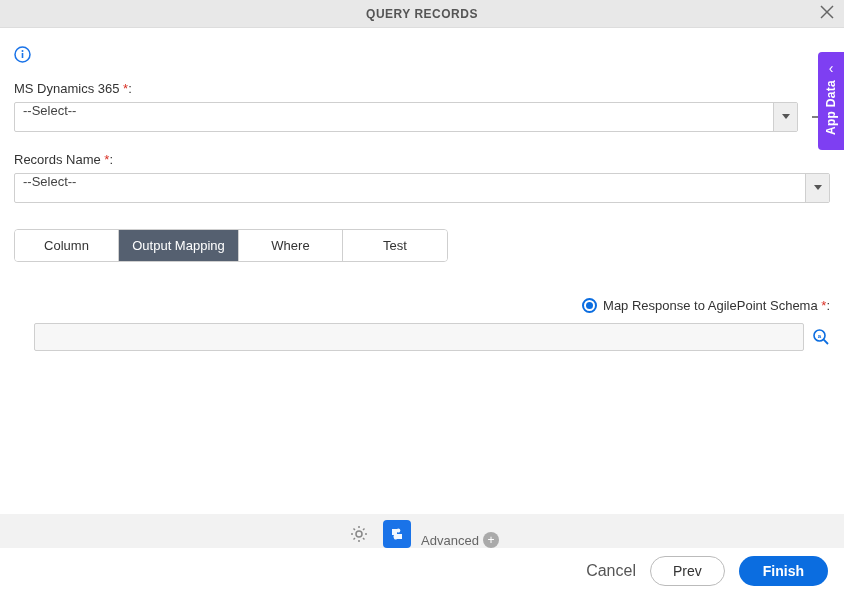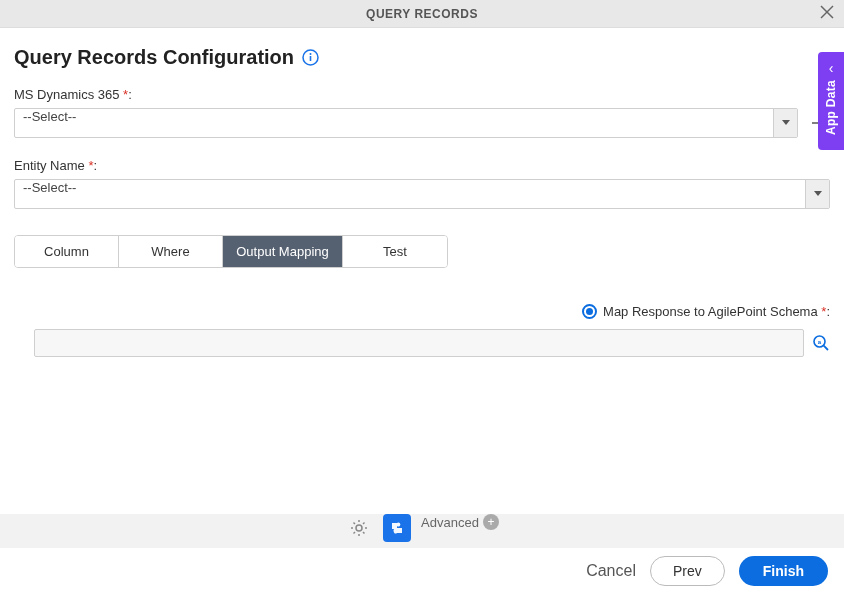--- a/index.html
+++ b/index.html
@@ -140,21 +140,21 @@
     cursor: pointer;
     display:flex; align-items:center; justify-content:center;
   }
 
   .bottom-bar {
     position: absolute;
     left: 0; right: 0; bottom: 46px;
     height: 34px;
     background: #f2f2f2;
     display: flex;
-    align-items: flex-start;
+    align-items: flex-end;
     justify-content: center;
     gap: 10px;
     font-size: 13px;
     color: #666;
   }
   .bottom-bar .icon-btn {
     width: 28px; height: 28px; display:flex; align-items:center; justify-content:center;
     border-radius: 4px; cursor:pointer;
   }
   .bottom-bar .icon-btn.active { background: #1a73e8; color:#fff; }
@@ -221,21 +221,20 @@
     <svg width="14" height="14" viewBox="0 0 14 14">
         <line x1="1" y1="1" x2="13" y2="13" stroke="currentColor" stroke-width="1.5"></line>
         <line x1="13" y1="1" x2="1" y2="13" stroke="currentColor" stroke-width="1.5"></line>
       </svg>
   </span>
 </div>
 
 <div class="content">
 
   <div class="page-title-row">
-    <span class="page-title">Query Records Configuration</span>
     <span class="info-icon">
       <svg width="17" height="17" viewBox="0 0 17 17">
           <circle cx="8.5" cy="8.5" r="7.5" fill="none" stroke="currentColor" stroke-width="1.5"></circle>
           <circle cx="8.5" cy="5" r="1" fill="currentColor"></circle>
           <rect x="7.7" y="7" width="1.6" height="5" fill="currentColor"></rect>
         </svg>
     </span>
   </div>
 
   <div class="field-group">
@@ -255,38 +254,38 @@
         <svg width="16" height="16" viewBox="0 0 16 16">
             <line x1="8" y1="1" x2="8" y2="15" stroke="currentColor" stroke-width="1.5"></line>
             <line x1="1" y1="8" x2="15" y2="8" stroke="currentColor" stroke-width="1.5"></line>
           </svg>
       </span>
     </div>
   </div>
 
   <div class="field-group">
     <label class="field-label">
-      <span>Entity Name</span> <span class="req">*</span>:
+      <span>Records Name</span> <span class="req">*</span>:
     </label>
     <div class="field-row">
       <div class="select-wrap">
         <span class="select-text">--Select--</span>
         <span class="select-arrow">
           <svg width="8" height="6" viewBox="0 0 8 6">
               <path d="M0 0 L4 5 L8 0 Z" fill="currentColor"></path>
             </svg>
         </span>
       </div>
     </div>
   </div>
 
   <div class="tabs">
     <div class="tab">Column</div>
+    <div class="tab wide active">Output Mapping</div>
     <div class="tab">Where</div>
-    <div class="tab wide active">Output Mapping</div>
     <div class="tab">Test</div>
   </div>
 
   <div class="radio-row">
     <span class="radio-outer">
         <span class="radio-inner"></span>
       </span>
     <span>
       <span>Map Response to AgilePoint Schema</span> <span class="req">*</span>:
     </span>

